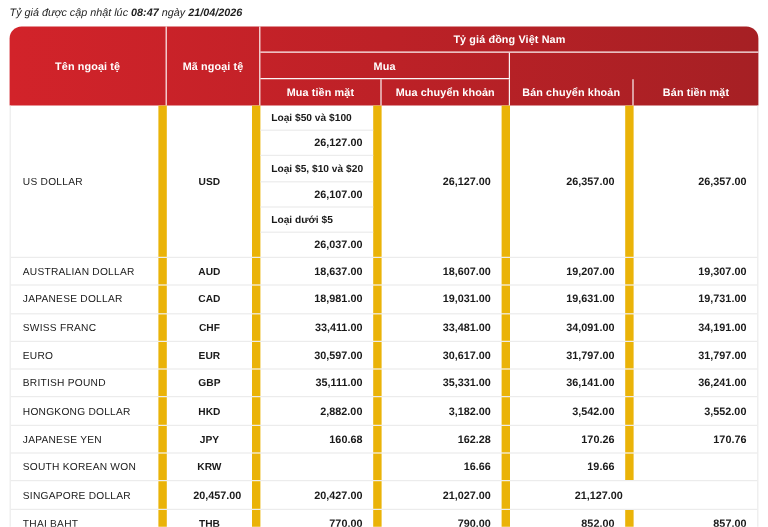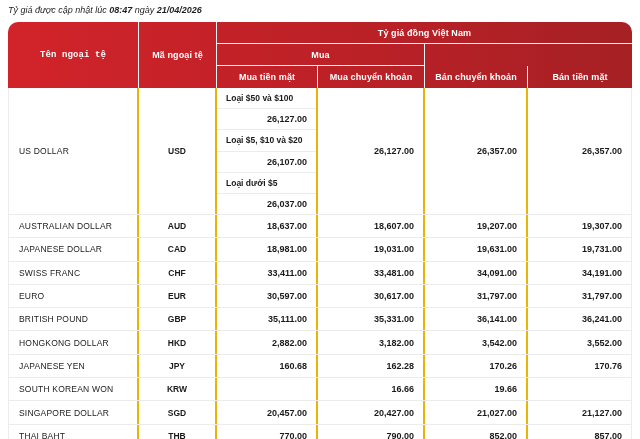--- a/index.html
+++ b/index.html
@@ -19,39 +19,39 @@
     grid-template-columns:131px 78px 101px 107px 103px 1fr;
     grid-template-rows:22px 22px 22px;
     background:linear-gradient(90deg,#d2232a 0%,#bd2127 50%,#a62024 100%);
     border-radius:10px 10px 0 0;
     color:#ffffff; font-weight:bold; font-size:9px;
   }
   .thead .hc { display:flex; align-items:center; justify-content:center;
                text-align:right; letter-spacing:.1px; }
   .bw-r { border-right:1.5px solid rgba(255,255,255,.95); }
   .bw-b { border-bottom:1.5px solid rgba(255,255,255,.95); }
-  .h-name { grid-area:1/1/4/2;font-family:Liberation Mono, monospace; }
+  .h-name { grid-area:1/1/4/2; }
   .h-code { grid-area:1/2/4/3; }
   .h-vnd  { grid-area:1/3/2/7; }
   .h-buy  { grid-area:2/3/3/5; }
   .h-sell { grid-area:2/5/3/7; }
   .h-bc   { grid-area:3/3/4/4; }
   .h-bt   { grid-area:3/4/4/5; }
   .h-st   { grid-area:3/5/4/6; }
   .h-sc   { grid-area:3/6/4/7; }
 
   
   .tbody { border-left:1px solid #ececec; border-right:1px solid #ececec; }
   .grid-row {
     display:grid;
     grid-template-columns:130px 78px 101px 107px 103px 1fr;
     border-bottom:1px solid #ececec;
   }
   .cell { display:flex; align-items:center; min-width:0; }
-  .cell.bcol { border-right:2px solid #eab308; }
+  .cell.bcol { border-right:7px solid #eab308; }
   .cname { font-weight:normal; font-size:8.5px; letter-spacing:.2px; padding-left:10px; }
   .ccode { font-weight:bold; font-size:8.5px; justify-content:center; }
   .cval  { font-weight:bold; font-size:9px; justify-content:flex-end; padding-right:9px; }
 
   .usd-block { height:127px; }
   .tiers-cell { flex-direction:column; align-items:stretch; padding:0; }
   .tiers-cell > div { flex:1; display:flex; align-items:center;
                       border-bottom:1px solid #ececec; min-height:0; }
   .tiers-cell > div:last-child { border-bottom:none; }
   .tier-label { font-weight:bold; font-size:8.5px; padding-left:9px; }
@@ -162,21 +162,20 @@
           <div class="grid-row trow">
             <div class="cell cname bcol">SOUTH KOREAN WON</div>
             <div class="cell ccode bcol">KRW</div>
             <div class="cell cval bcol"></div>
             <div class="cell cval bcol">16.66</div>
             <div class="cell cval bcol">19.66</div>
             <div class="cell cval"></div>
           </div>
           <div class="grid-row trow">
             <div class="cell cname bcol">SINGAPORE DOLLAR</div>
-            <div class="cell ccode bcol">SGD</div>
             <div class="cell cval bcol">20,457.00</div>
             <div class="cell cval bcol">20,427.00</div>
             <div class="cell cval bcol">21,027.00</div>
             <div class="cell cval">21,127.00</div>
           </div>
           <div class="grid-row trow">
             <div class="cell cname bcol">THAI BAHT</div>
             <div class="cell ccode bcol">THB</div>
             <div class="cell cval bcol">770.00</div>
             <div class="cell cval bcol">790.00</div>

